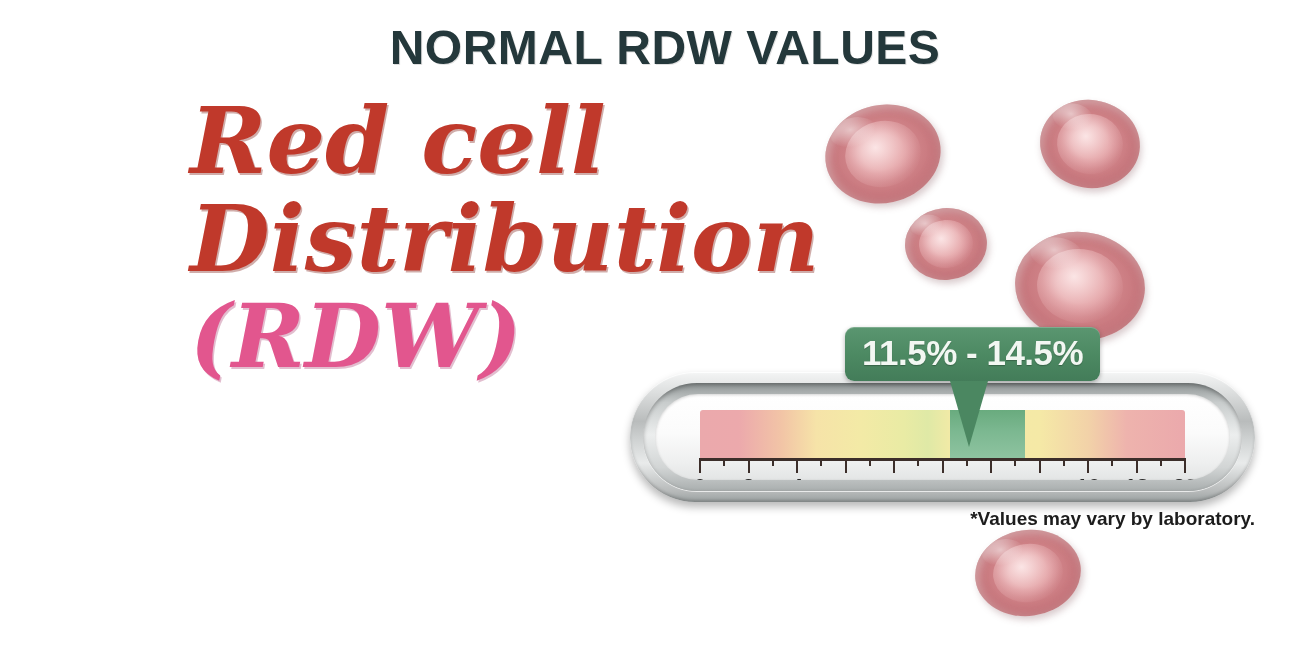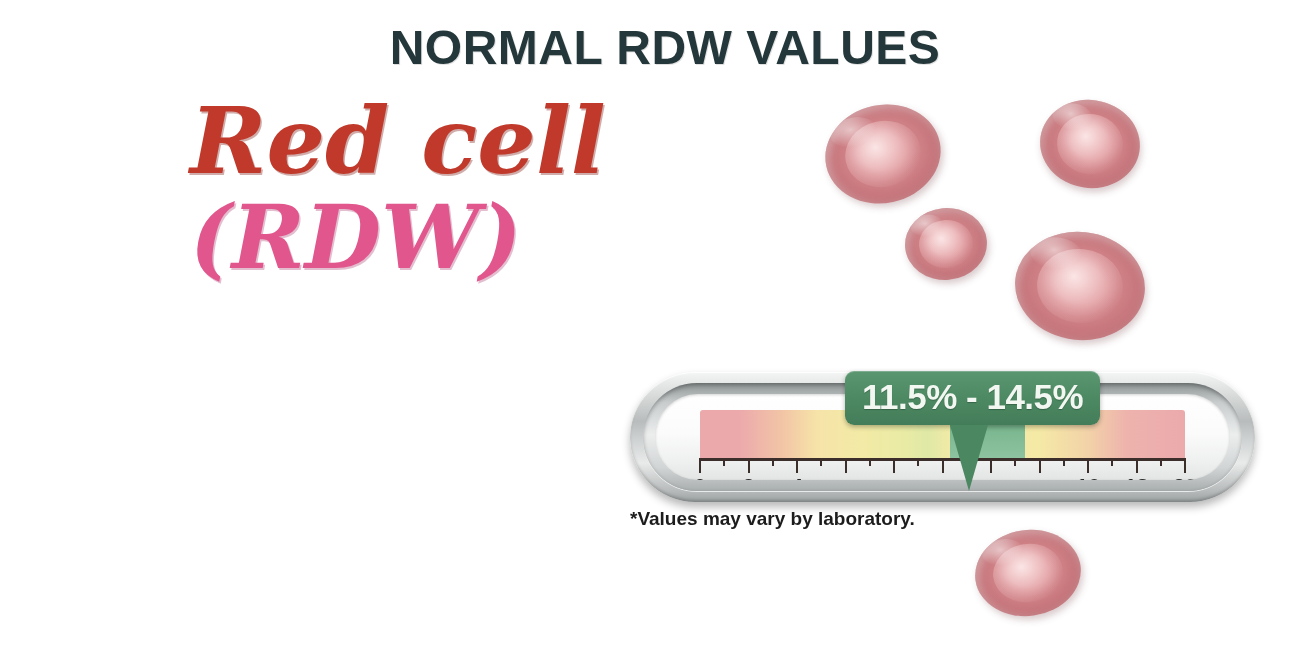--- a/index.html
+++ b/index.html
@@ -149,21 +149,20 @@
     font-size: 21px;
     color: #2c2c2c;
     white-space: nowrap;
   }
 
   
   #callout {
     position: absolute;
     left: 845px; top: 327px;
     z-index: 6;
-    margin-top: 44px;
   }
   #callout-body {
     background: linear-gradient(180deg, #5a9670 0%, #4d8a63 48%, #437c59 100%);
     border-radius: 9px;
     padding: 6px 17px 8px 17px;
     box-shadow: 0 2px 5px rgba(0,0,0,.3), inset 0 1px 0 rgba(255,255,255,.22);
   }
   #callout-text {
     font-family: "Liberation Sans", sans-serif;
     font-weight: bold;
@@ -180,37 +179,38 @@
     border-left: 19px solid transparent;
     border-right: 19px solid transparent;
     border-top: 66px solid #4b8761;
   }
 
   
   #footnote {
     position: absolute;
     left: 630px; width: 625px;
     top: 508px;
-    text-align: left;
+    text-align: right;
     font-family: "Liberation Sans", sans-serif;
     font-size: 19px;
     font-weight: 600;
     color: #1c1c1c;
     z-index: 7;
   }
 </style>
 </head>
 <body>
 
 <div id="stage">
 
   <div id="page-title">NORMAL RDW VALUES</div>
 
   <div id="headline">
     <div class="script-line">Red cell</div>
+    <div class="script-line">Distribution</div>
     <div class="script-line pink">(RDW)</div>
   </div>
 
   <div class="rbc" style="left:825px; top:105px; width:116px; height:98px; transform:rotate(-12deg);"></div>
   <div class="rbc" style="left:1040px; top:100px; width:100px; height:88px; transform:rotate(8deg);"></div>
   <div class="rbc" style="left:905px; top:208px; width:82px; height:72px; transform:rotate(-5deg);"></div>
   <div class="rbc" style="left:1015px; top:232px; width:130px; height:108px; transform:rotate(6deg);"></div>
   <div class="rbc" style="left:975px; top:530px; width:106px; height:86px; transform:rotate(-8deg);"></div>
 
   <div id="gauge-wrap">

